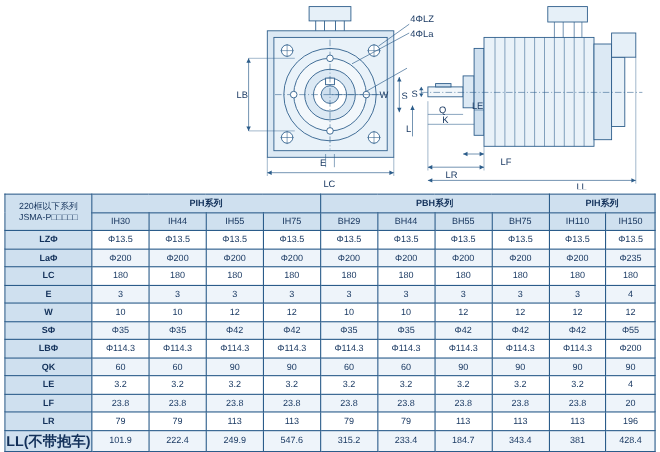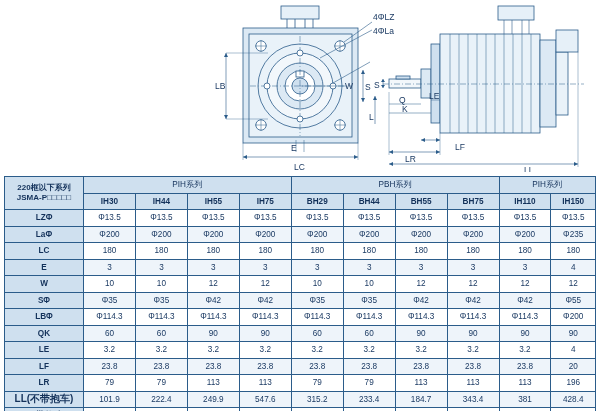--- a/index.html
+++ b/index.html
@@ -7,27 +7,27 @@
   #wrap{position:relative;width:600px;height:411px;overflow:hidden;}
 
   
   #drawing{position:relative;width:494px;height:172px;}
   #drawing svg{display:block;}
 
   
   #table-area{position:absolute;left:4px;top:176px;width:592px;}
   table{border-collapse:collapse;width:592px;font-size:8.2px;color:#1b3a63;}
   table td,table th{border:1px solid #2b5c8a;padding:0;text-align:center;vertical-align:middle;height:15.5px;font-weight:normal;}
-  thead td,thead th{background:#cfe0ef;font-weight:bold;color:#13315a;}
+  thead td,thead th{background:#cfe0ef;font-weight:normal;color:#13315a;}
   tbody td{background:#ffffff;}
   tbody tr:nth-child(even) td{background:#eef4fa;}
   td.rowhead{background:#cfe0ef !important;font-weight:bold;width:78px;color:#13315a;margin-top:22px;}
-  .series-cell{font-weight:normal;}
-  .corner{background:#cfe0ef !important;text-align:center;line-height:1.25;font-weight:bold;font-size:8px;padding:1px 2px;}
-  .small{font-size:10px;text-align:center;}
+  .series-cell{font-weight:bold;}
+  .corner{background:#cfe0ef !important;text-align:center;line-height:1.25;font-weight:normal;font-size:8px;padding:1px 2px;}
+  .small{font-size:13px;text-align:center;}
 </style>
 </head>
 <body>
 <div id="wrap">
 
 <div id="drawing">
 <svg width="600" height="172" viewBox="0 0 600 172" xmlns="http://www.w3.org/2000/svg">
   <g stroke="#2b5c8a" fill="none" stroke-width="0.8" font-family="Liberation Sans, sans-serif" font-size="8">
 
     <rect x="281" y="6" width="38" height="13" fill="#e6f0f8"></rect>

